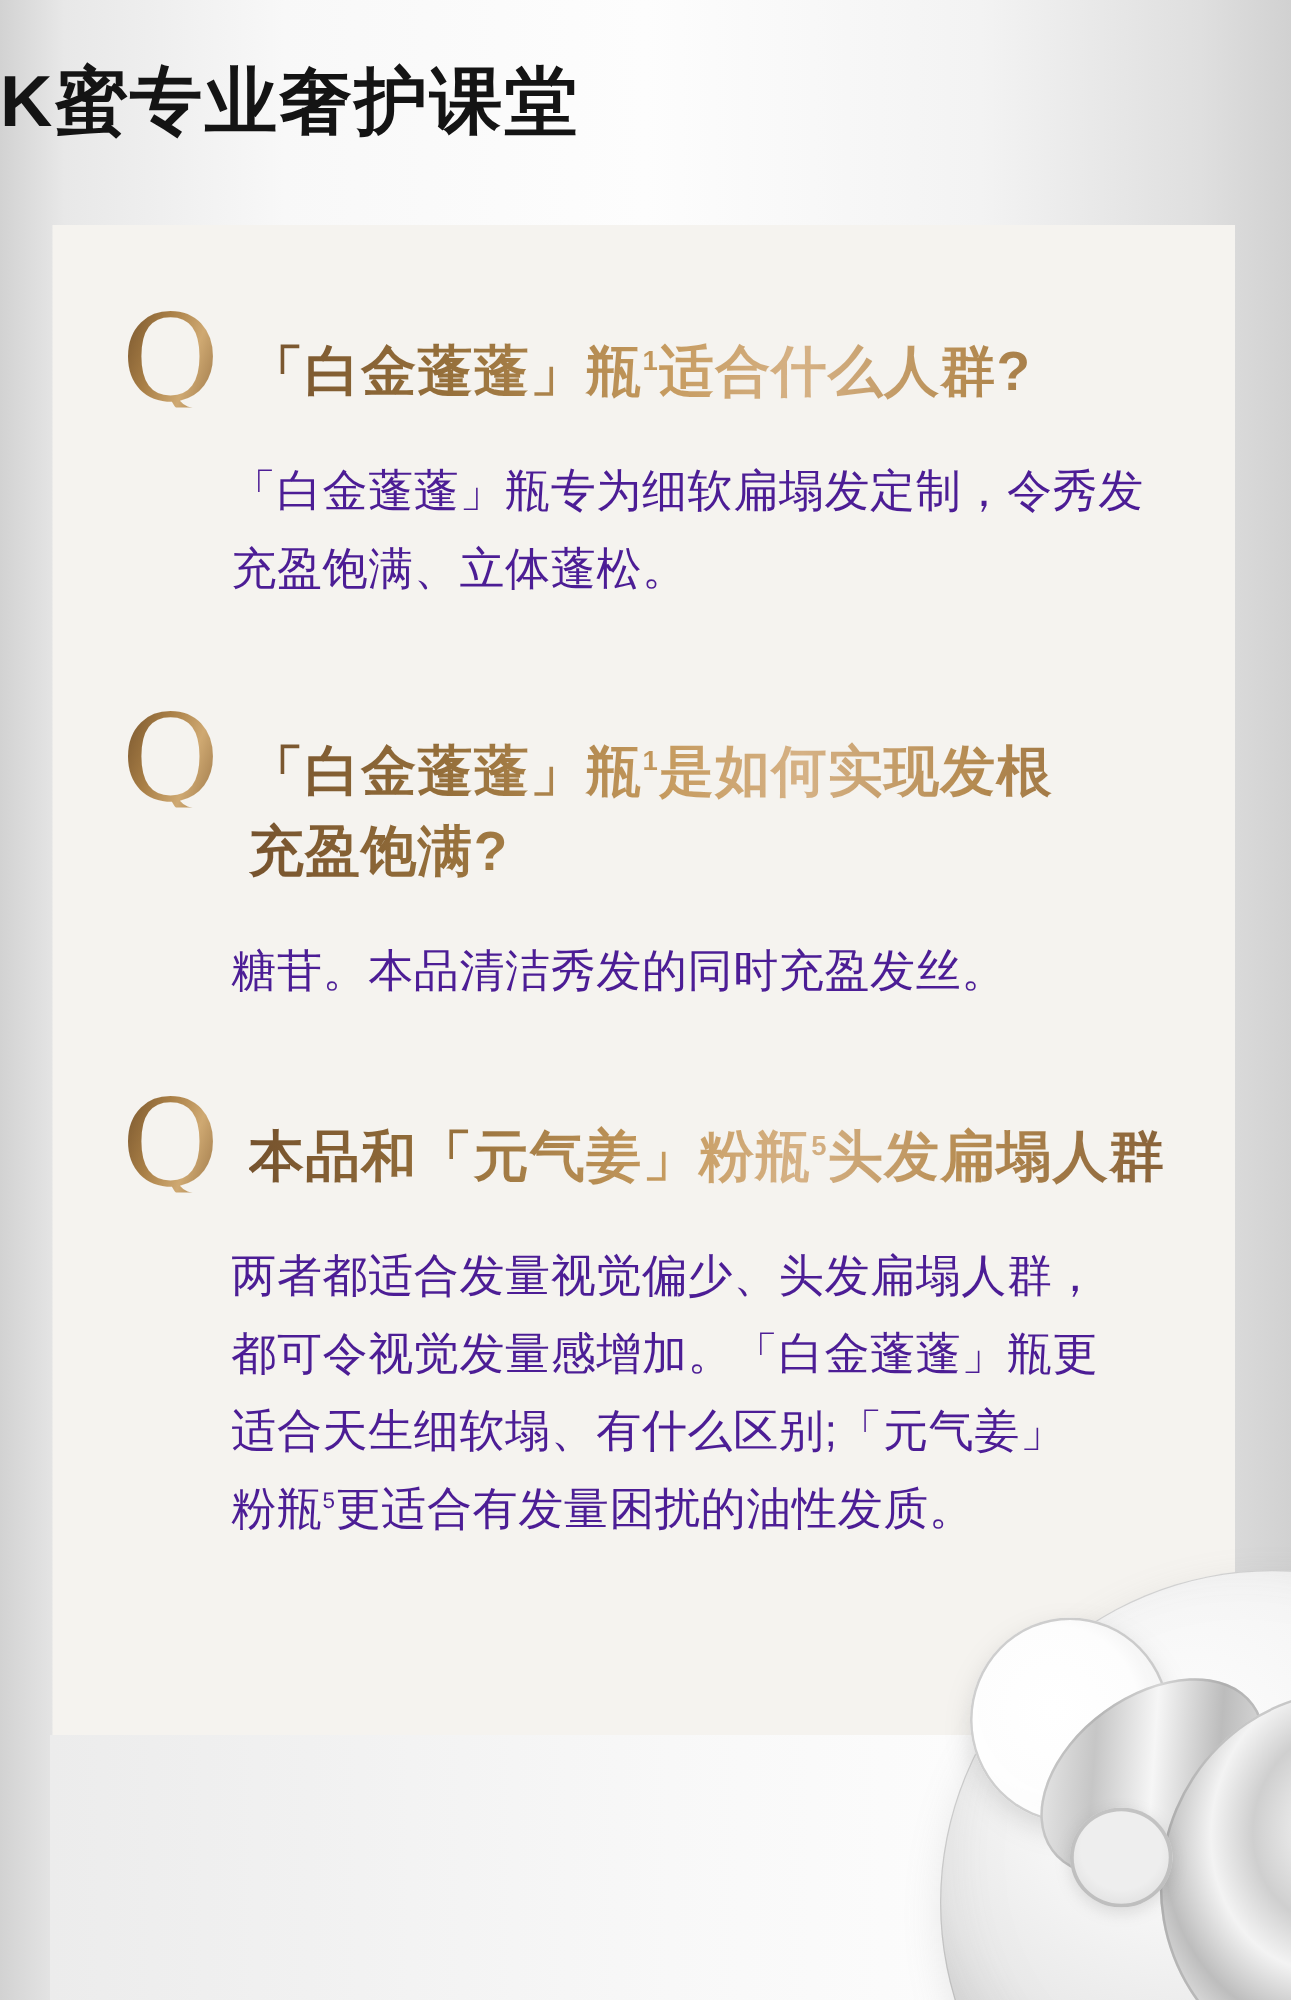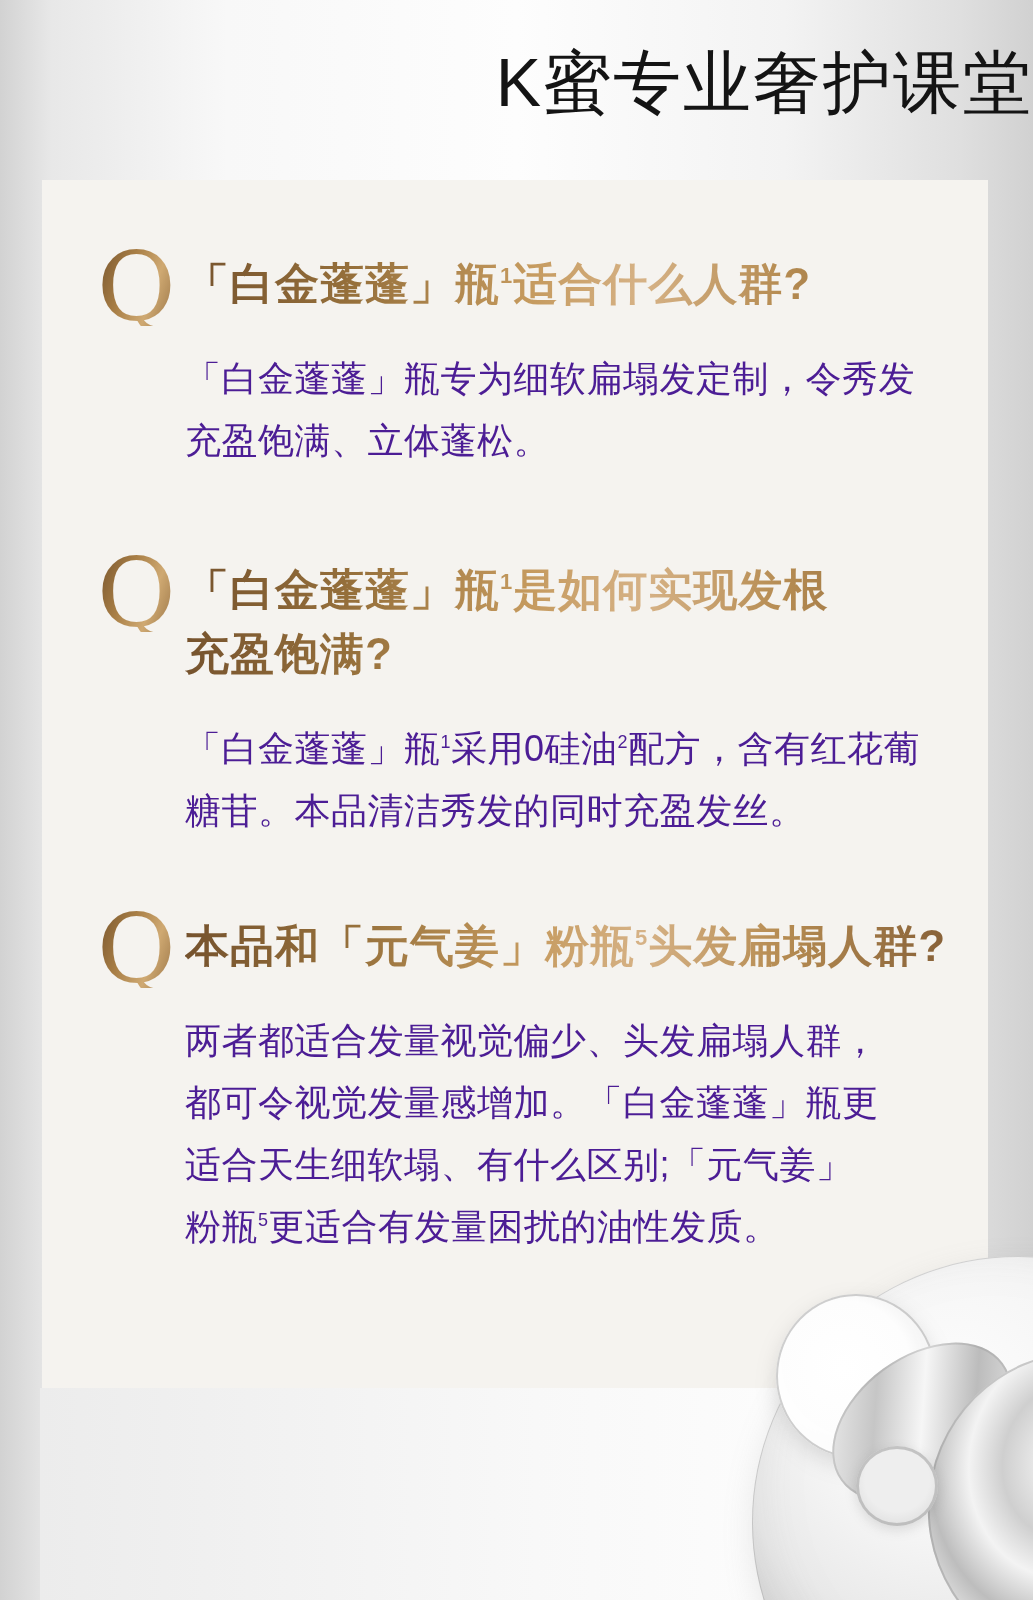--- a/index.html
+++ b/index.html
@@ -5,21 +5,21 @@
   * { box-sizing: border-box; }
   html,body { margin:0; padding:0; background:#c9c9c9; }
   #page {
     position:relative; width:1033px; height:1600px; overflow:hidden;
     margin:0 auto;
     background:linear-gradient(90deg,#d2d2d2 0%,#e8e8e8 5%,#f8f8f8 22%,#fdfdfd 50%,#f3f3f3 76%,#dfdfdf 93%,#d1d1d1 100%);
     font-family:"Liberation Sans", sans-serif;
   }
   .page-title {
     position:absolute; top:46px; left:0; width:100%;
-    text-align:right; font-size:68px; line-height:72px; font-weight:400;
+    text-align:left; font-size:58px; line-height:72px; font-weight:700;
     letter-spacing:2px; color:#141414; margin:0;
   }
   .bottom-strip {
     position:absolute; left:40px; top:1388px; width:993px; height:212px;
     background:linear-gradient(90deg,#ececec 0%,#f8f8f8 50%,#ffffff 90%);
   }
   .qa-card {
     position:absolute; left:42px; top:180px; width:946px; height:1208px;
     background:#f5f3ef;
     padding:72px 40px 0 55px;
@@ -30,21 +30,21 @@
   .q-col { flex:0 0 88px; }
   .q-glyph {
     font-family:"DejaVu Serif","Liberation Serif",serif;
     font-size:96px; line-height:78px; margin-top:-4px;
     background:linear-gradient(110deg,#7c5930 5%,#a97f46 35%,#cfa972 62%,#8f6a3d 95%);
     -webkit-background-clip:text; background-clip:text;
     color:transparent; -webkit-text-fill-color:transparent;
   }
   .qa-body { flex:1; min-width:0; }
   .question {
-    margin:0; font-size:44px; font-weight:700; line-height:64px; letter-spacing:1px;
+    margin:14px; font-size:44px; font-weight:700; line-height:64px; letter-spacing:1px;
     background:linear-gradient(92deg,#75522d 0%,#96703b 22%,#c59a5e 45%,#d6b286 60%,#b68c52 78%,#876138 100%);
     -webkit-background-clip:text; background-clip:text;
     color:transparent; -webkit-text-fill-color:transparent;
   }
   .qline { display:block; white-space:nowrap; }
   .answer { margin:32px 0 0; font-size:36px; line-height:62px; color:#4c1d95; letter-spacing:0.5px; }
   .aline { display:block; white-space:nowrap; }
   sup { font-size:0.5em; vertical-align:super; line-height:0; }
   sup:empty { display:none; }
 
@@ -109,21 +109,20 @@
     <section class="qa qa-2">
       <div class="q-col">
         <div class="q-glyph">Q</div>
       </div>
       <div class="qa-body">
         <h2 class="question">
           <span class="qline"><span>「白金蓬蓬」瓶</span><sup>1</sup><span>是如何实现发根</span></span>
           <span class="qline auto-hide">充盈饱满?</span>
         </h2>
         <p class="answer">
-          <span class="aline auto-hide"><span>「白金蓬蓬」瓶</span><sup>1</sup><span>采用0硅油</span><sup>2</sup><span>配方，含有红花葡</span></span>
           <span class="aline auto-hide"><span>糖苷。本品清洁秀发的同时充盈发丝。</span><span></span></span>
 
         </p>
       </div>
     </section>
 
     <section class="qa qa-3">
       <div class="q-col">
         <div class="q-glyph">Q</div>
       </div>

